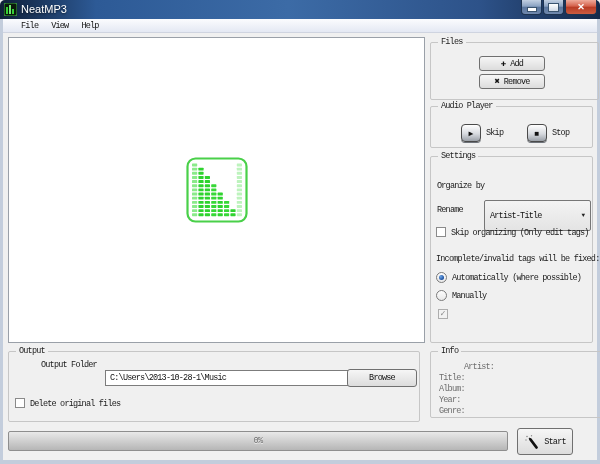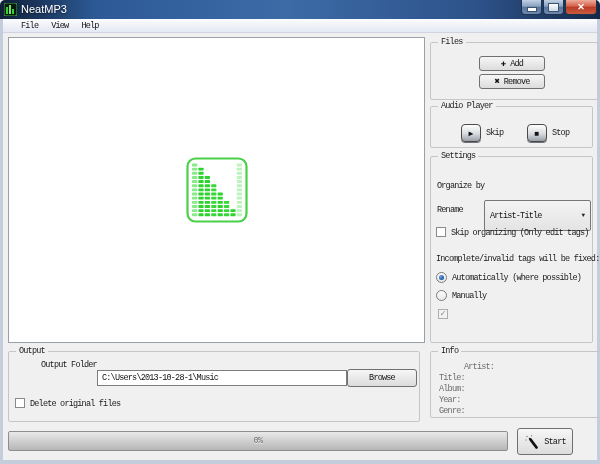--- a/index.html
+++ b/index.html
@@ -237,21 +237,21 @@
     <span class="lbl" style="left:21px;top:134px;">Manually</span>
 
     <div class="checkbox disabled" style="left:7px;top:152px;">
       <span>✓</span>
     </div>
   </div>
 
   <div class="group" style="left:8px;top:351px;width:412px;height:71px;">
     <span class="group-label">Output</span>
     <span class="lbl" style="left:8px;top:8px;margin-left:24px;">Output Folder</span>
-    <input class="textbox" style="left: 88px; top: 18px; width: 250px; height: 16px;" value="C:\Users\2013-10-28-1\Music">
+    <input class="textbox" style="left: 96px; top: 18px; width: 250px; height: 16px;" value="C:\Users\2013-10-28-1\Music">
     <div class="btn" style="left:338px;top:17px;width:70px;height:18px;">
       <span>Browse</span>
     </div>
     <div class="checkbox" style="left:6px;top:46px;"></div>
     <span class="lbl" style="left:21px;top:47px;">Delete original files</span>
   </div>
 
   <div class="group" style="left:430px;top:351px;width:186px;height:67px;">
     <span class="group-label">Info</span>
     <span class="lbl info" style="left:8px;top:10px;margin-left:25px;">Artist:</span>

